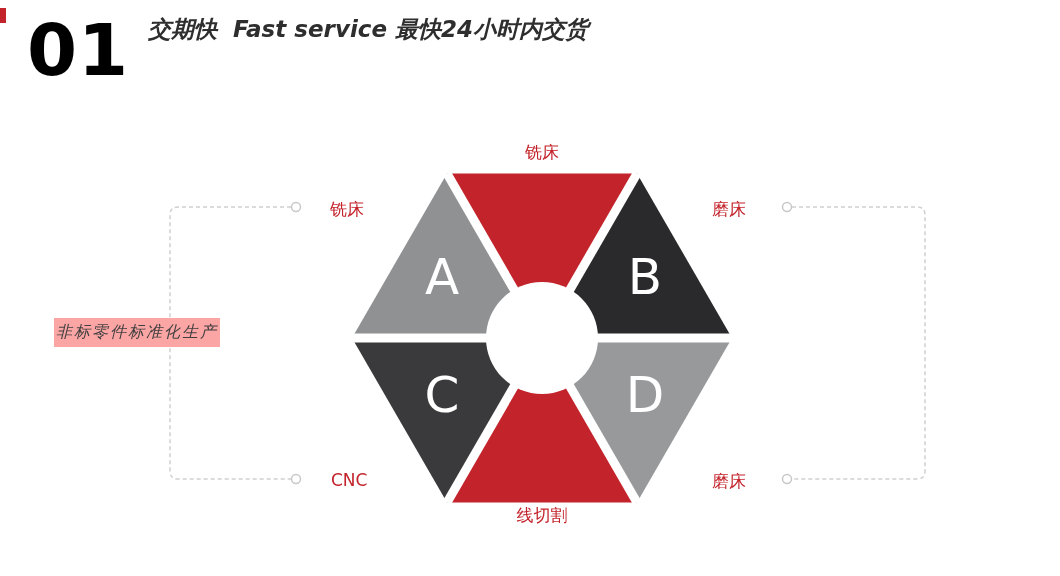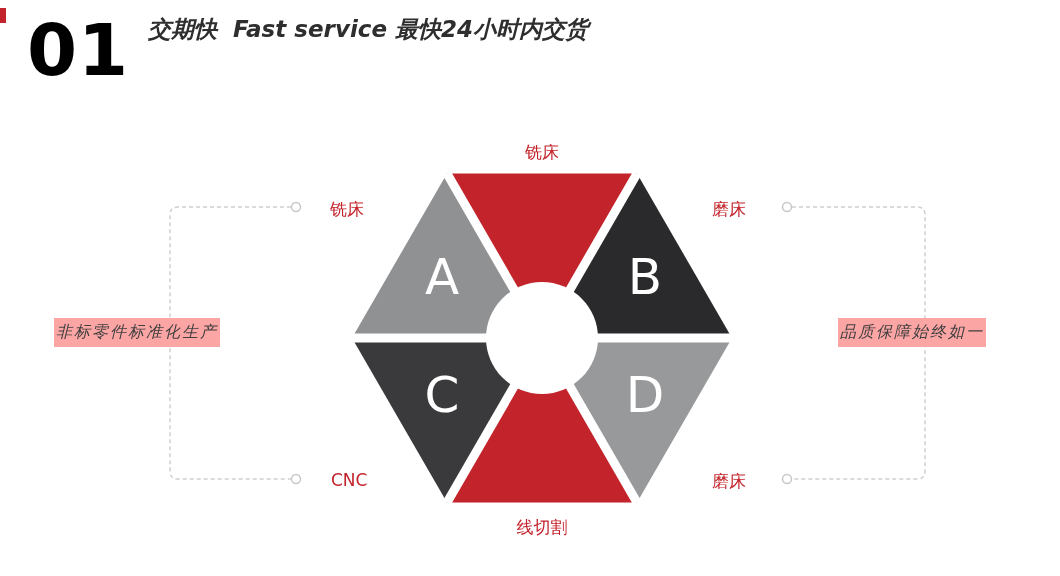--- a/index.html
+++ b/index.html
@@ -72,18 +72,17 @@
   <div class="letter" style="left:397px;top:252px;">A</div>
   <div class="letter" style="left:600px;top:252px;">B</div>
   <div class="letter" style="left:397px;top:370px;">C</div>
   <div class="letter" style="left:600px;top:370px;">D</div>
 
   <div class="callout centered" style="left:492px;top:141px;width:100px;">铣床</div>
   <div class="callout" style="left:330px;top:198px;">铣床</div>
   <div class="callout" style="left:712px;top:198px;">磨床</div>
   <div class="callout" style="left:331px;top:470px;">CNC</div>
   <div class="callout" style="left:712px;top:470px;">磨床</div>
-  <div class="callout centered" style="left:467px;top:516px;width:150px;font-family:Liberation Serif, serif;">线切割</div>
+  <div class="callout centered" style="left:467px;top:504px;width:150px;font-family:Liberation Serif, serif;">线切割</div>
 
   <div class="side-text" style="left:54px;">非标零件标准化生产</div>
-  <div class="side-text" style="left:838px;">品质保障始终如一</div>
 
 </div>
 
 </body></html>

